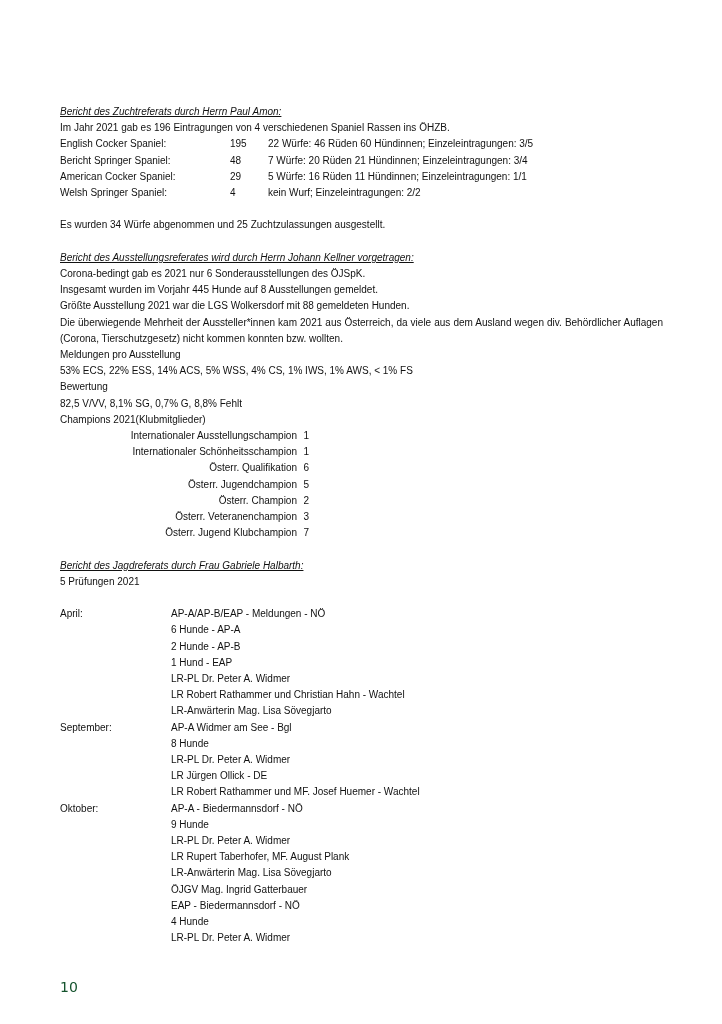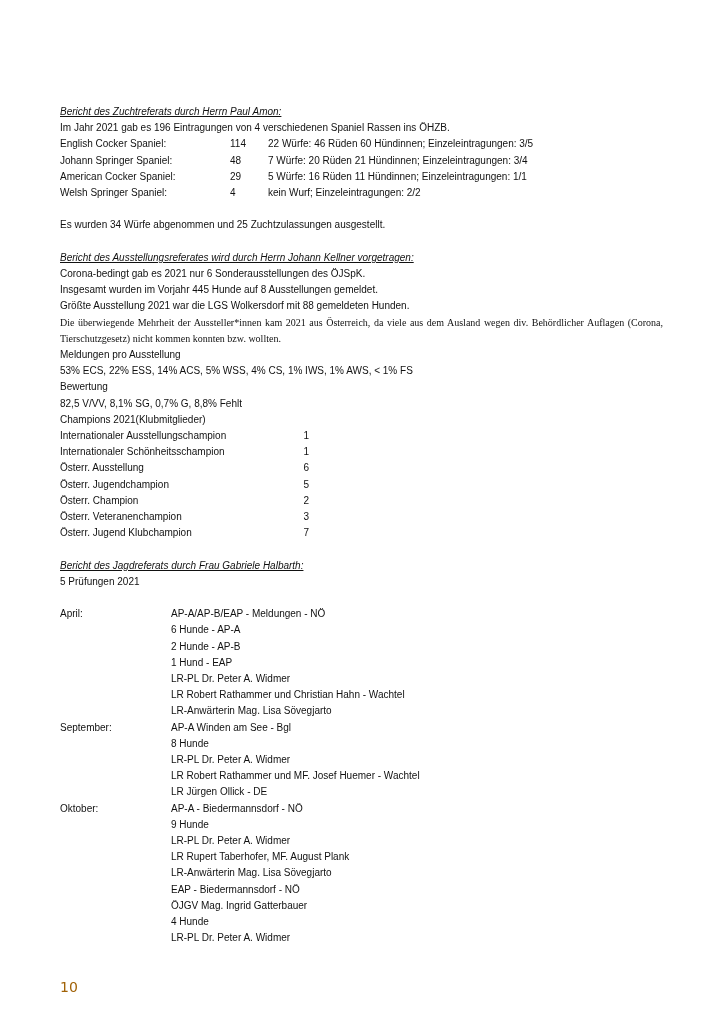--- a/index.html
+++ b/index.html
@@ -27,65 +27,65 @@
     .heading {
       font-style: italic;
       text-decoration: underline;
       margin: 0;
     }
     .subhead {
       margin: 0;
     }
     p { margin: 0; }
     .gap { height: 16.2px; }
-    .justify { text-align: justify; font-family: Liberation Serif, serif; }
+    .justify { text-align: justify; }
 
     .breed-table, .champ-table, .hunt-table {
       border-collapse: collapse;
       border-spacing: 0;
     }
     .breed-table td, .champ-table td, .hunt-table td {
       padding: 0;
       vertical-align: top;
       line-height: 16.2px;
     }
     .breed-table td.b-name { width: 170px; }
     .breed-table td.b-count { width: 38px; }
 
-    .champ-table td.c-name { width: 237px; }
+    .champ-table td.c-name { width: 237px; text-align: right; }
     .champ-table td.c-count { width: 12px; text-align: right; }
 
     .hunt-table td.h-month { width: 111px; }
 
     .page-number {
       position: absolute;
       left: 60px;
       top: 979px;
       font-family: "DejaVu Sans", sans-serif;
       font-size: 14px;
-      color: #a16207;
+      color: #14532d;
     }
   </style>
 </head>
 <body>
 
 <div class="page">
 
   <section>
     <p class="heading">Bericht des Zuchtreferats durch Herrn Paul Amon:</p>
     <p>Im Jahr 2021 gab es 196 Eintragungen von 4 verschiedenen Spaniel Rassen ins ÖHZB.</p>
     <table class="breed-table">
       <tbody>
         <tr>
           <td class="b-name">English Cocker Spaniel:</td>
-          <td class="b-count">114</td>
+          <td class="b-count">195</td>
           <td>22 Würfe: 46 Rüden 60 Hündinnen; Einzeleintragungen: 3/5</td>
         </tr>
         <tr>
-          <td class="b-name">Johann Springer Spaniel:</td>
+          <td class="b-name">Bericht Springer Spaniel:</td>
           <td class="b-count">48</td>
           <td>7 Würfe: 20 Rüden 21 Hündinnen; Einzeleintragungen: 3/4</td>
         </tr>
         <tr>
           <td class="b-name">American Cocker Spaniel:</td>
           <td class="b-count">29</td>
           <td>5 Würfe: 16 Rüden 11 Hündinnen; Einzeleintragungen: 1/1</td>
         </tr>
         <tr>
           <td class="b-name">Welsh Springer Spaniel:</td>
@@ -119,21 +119,21 @@
       <tbody>
         <tr>
           <td class="c-name">Internationaler Ausstellungschampion</td>
           <td class="c-count">1</td>
         </tr>
         <tr>
           <td class="c-name">Internationaler Schönheitsschampion</td>
           <td class="c-count">1</td>
         </tr>
         <tr>
-          <td class="c-name">Österr. Ausstellung</td>
+          <td class="c-name">Österr. Qualifikation</td>
           <td class="c-count">6</td>
         </tr>
         <tr>
           <td class="c-name">Österr. Jugendchampion</td>
           <td class="c-count">5</td>
         </tr>
         <tr>
           <td class="c-name">Österr. Champion</td>
           <td class="c-count">2</td>
         </tr>
@@ -183,37 +183,37 @@
             <td class="h-month"></td>
             <td>LR Robert Rathammer und Christian Hahn - Wachtel</td>
           </tr>
         <tr>
             <td class="h-month"></td>
             <td>LR-Anwärterin Mag. Lisa Sövegjarto</td>
           </tr>
 
         <tr>
           <td class="h-month">September:</td>
-          <td>AP-A Winden am See - Bgl</td>
+          <td>AP-A Widmer am See - Bgl</td>
         </tr>
         <tr>
             <td class="h-month"></td>
             <td>8 Hunde</td>
           </tr>
         <tr>
             <td class="h-month"></td>
             <td>LR-PL Dr. Peter A. Widmer</td>
           </tr>
         <tr>
             <td class="h-month"></td>
+            <td>LR Jürgen Ollick - DE</td>
+          </tr>
+        <tr>
+            <td class="h-month"></td>
             <td>LR Robert Rathammer und MF. Josef Huemer - Wachtel</td>
-          </tr>
-        <tr>
-            <td class="h-month"></td>
-            <td>LR Jürgen Ollick - DE</td>
           </tr>
 
         <tr>
           <td class="h-month">Oktober:</td>
           <td>AP-A - Biedermannsdorf - NÖ</td>
         </tr>
         <tr>
             <td class="h-month"></td>
             <td>9 Hunde</td>
           </tr>
@@ -224,25 +224,25 @@
         <tr>
             <td class="h-month"></td>
             <td>LR Rupert Taberhofer, MF. August Plank</td>
           </tr>
         <tr>
             <td class="h-month"></td>
             <td>LR-Anwärterin Mag. Lisa Sövegjarto</td>
           </tr>
         <tr>
             <td class="h-month"></td>
+            <td>ÖJGV Mag. Ingrid Gatterbauer</td>
+          </tr>
+        <tr>
+            <td class="h-month"></td>
             <td>EAP - Biedermannsdorf - NÖ</td>
-          </tr>
-        <tr>
-            <td class="h-month"></td>
-            <td>ÖJGV Mag. Ingrid Gatterbauer</td>
           </tr>
         <tr>
             <td class="h-month"></td>
             <td>4 Hunde</td>
           </tr>
         <tr>
             <td class="h-month"></td>
             <td>LR-PL Dr. Peter A. Widmer</td>
           </tr>
       </tbody>

